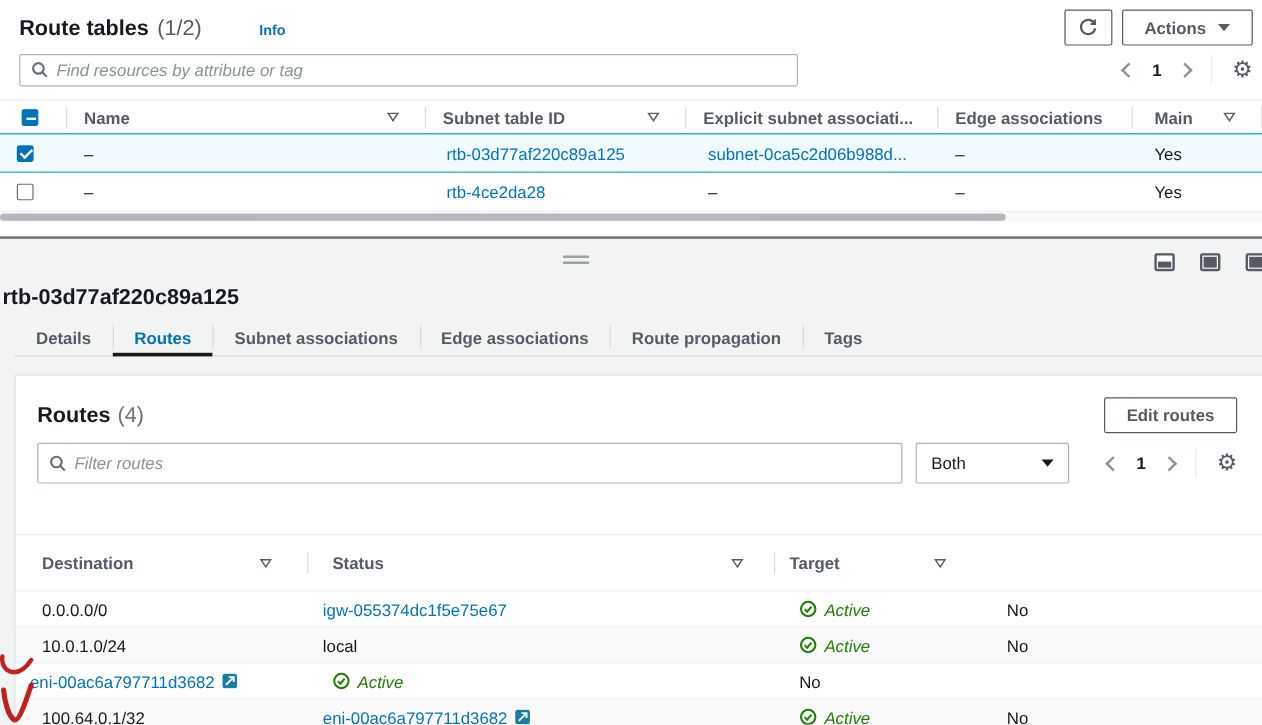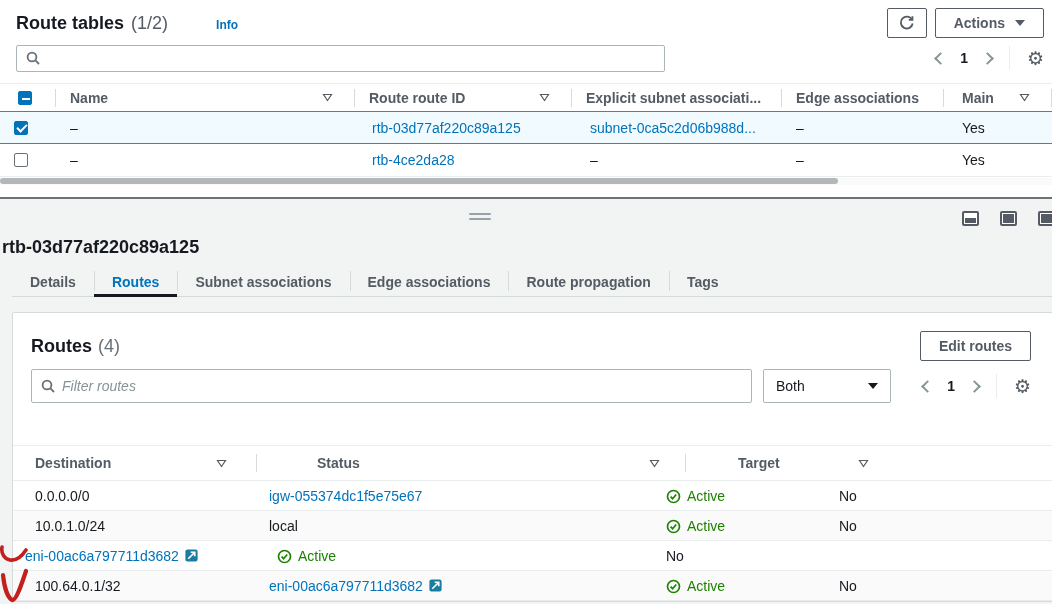--- a/index.html
+++ b/index.html
@@ -89,29 +89,29 @@
   .filter-box { width:721px; height:30px; border:1px solid #aab7b8; border-radius:2px; background:#fff;
                 display:flex; align-items:center; padding:16px 9px; gap:7px; }
   .filter-box input { border:none; outline:none; flex:1; font-size:14px; font-style:italic; color:#16191f; background:transparent; font-family:inherit; }
   .filter-box input::placeholder { color:#879596; font-style:italic; }
   .select { width:128px; height:30px; border:1px solid #aab7b8; border-radius:2px; background:#fff;
             display:flex; align-items:center; padding:16px 12px; margin-left:11px; cursor:pointer; }
   .select .caret-down { margin-left:auto; border-top-color:#16191f; }
 
   .routes-table { position:absolute; top:132px; left:0; width:100%; }
   .r-row { display:grid; grid-template-columns:244px 389px 173px 1fr; align-items:center; }
-  .r-head { height:36px; border-top:1px solid #eaeded; border-bottom:1px solid #eaeded; color:#545b64; font-weight:700;gap:40px; }
+  .r-head { height:48px; border-top:1px solid #eaeded; border-bottom:1px solid #eaeded; color:#545b64; font-weight:700; }
   .r-head .hcell:last-child::after { display:none; }
   .r-body { height:30px; border-bottom:1px solid #eaeded; background:#fff; }
   .r-body.alt { background:#fafafa; }
   .c-dest { padding-left:22px; }
   .c-target { padding-left:12px; display:flex; align-items:center; gap:6px; }
   .c-status { padding-left:20px; }
   .c-prop { padding-left:20px; }
-  .status-wrap { display:flex; align-items:flex-end; gap:6px; color:#1d8102; }
+  .status-wrap { display:flex; align-items:flex-start; gap:6px; color:#1d8102;font-style:italic; }
 
   .annotation-svg { position:absolute; left:0; top:538px; z-index:10; pointer-events:none; }
 </style>
 </head>
 <body>
 
 <div id="app">
 
   <div class="hdr-row">
     <div class="title-group">
@@ -136,20 +136,21 @@
   </div>
 
   <div class="search-row">
     <div class="search-box">
       <span style="display:flex;">
         <svg width="14" height="14" viewBox="0 0 14 14">
             <circle cx="6" cy="6" r="4.4" fill="none" stroke="#687078" stroke-width="1.8"></circle>
             <line x1="9.4" y1="9.4" x2="13" y2="13" stroke="#687078" stroke-width="1.8"></line>
           </svg>
       </span>
+      <input type="text" placeholder="Find resources by attribute or tag" style="">
     </div>
     <div class="pager">
       <span class="chev left"></span>
       <span class="page-num">1</span>
       <span class="chev right"></span>
       <span class="pager-divider"></span>
       <span class="gear">⚙</span>
     </div>
   </div>
 
@@ -160,21 +161,21 @@
       </div>
       <div class="hcell">
         <span>Name</span>
         <span class="sort">
             <svg width="11" height="9" viewBox="0 0 11 9">
               <path d="M1.5 1.5h8L5.5 7.5z" fill="none" stroke="#545b64" stroke-width="1.2"></path>
             </svg>
           </span>
       </div>
       <div class="hcell">
-        <span>Route route ID</span>
+        <span>Subnet table ID</span>
         <span class="sort">
             <svg width="11" height="9" viewBox="0 0 11 9">
               <path d="M1.5 1.5h8L5.5 7.5z" fill="none" stroke="#545b64" stroke-width="1.2"></path>
             </svg>
           </span>
       </div>
       <div class="hcell">
         <span style="white-space:nowrap;overflow:hidden;">Explicit subnet associati...</span>
       </div>
       <div class="hcell">

